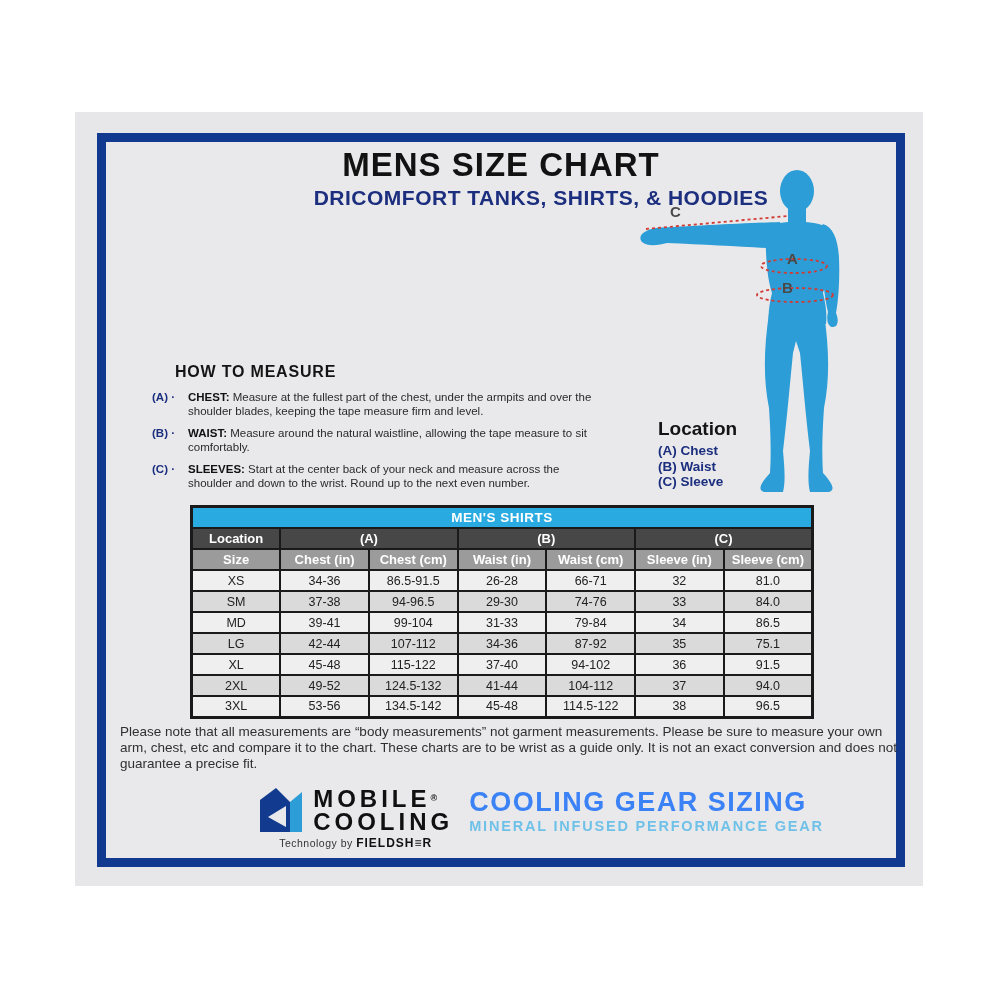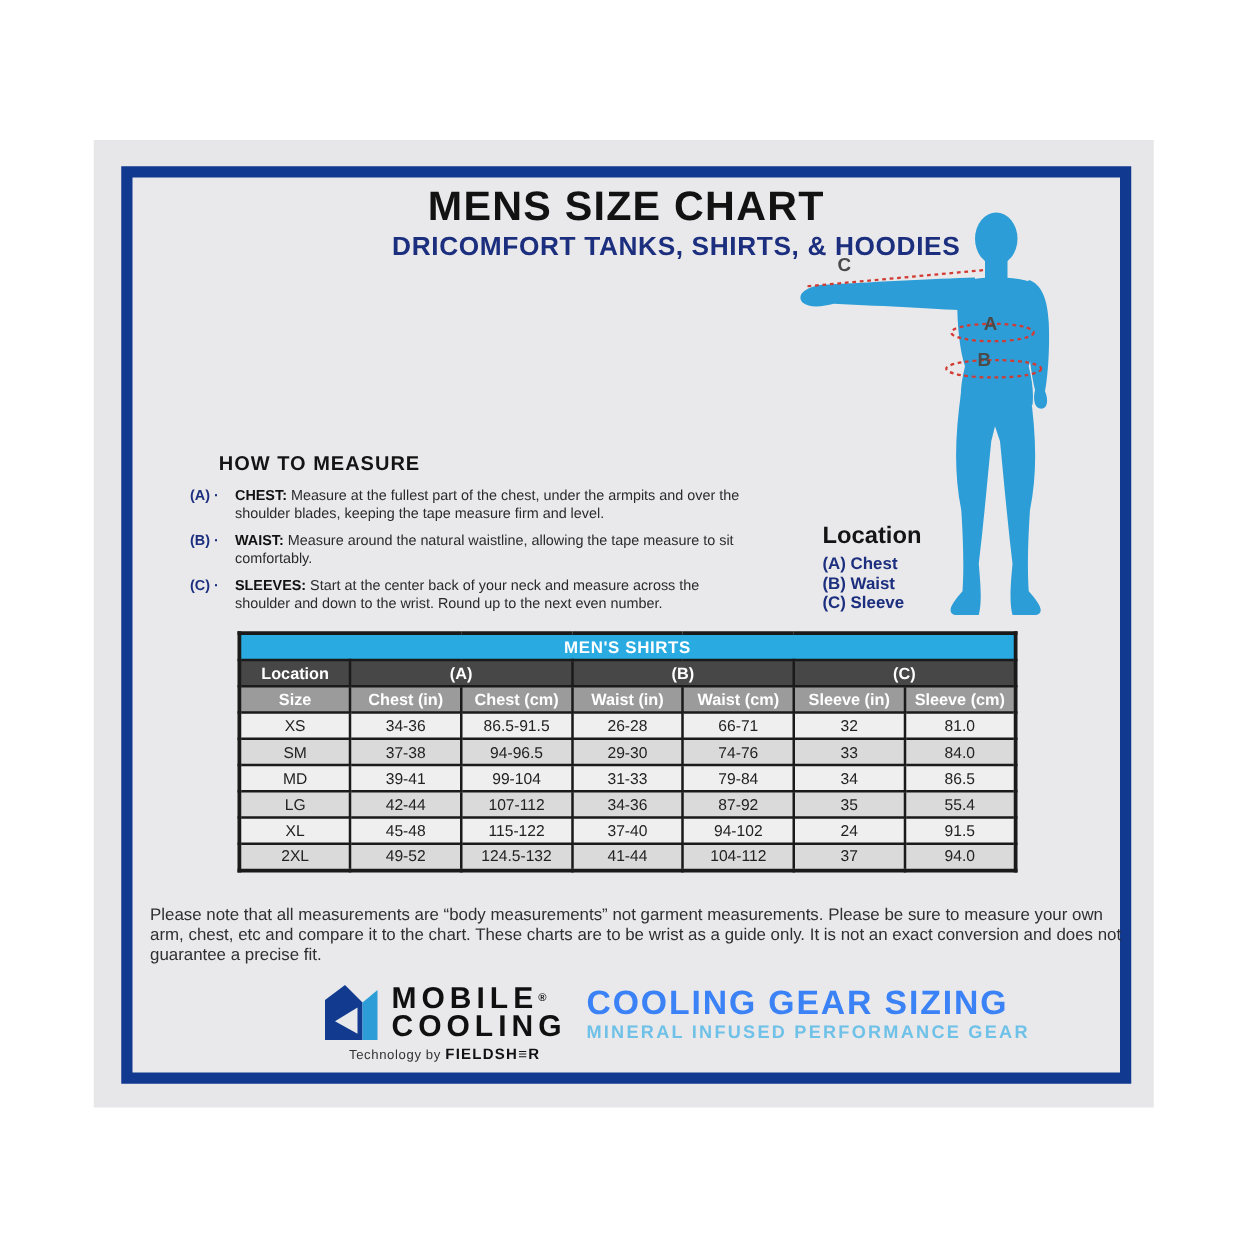--- a/index.html
+++ b/index.html
@@ -164,39 +164,48 @@
           <td>34</td>
           <td>86.5</td>
         </tr>
         <tr>
           <td>LG</td>
           <td>42-44</td>
           <td>107-112</td>
           <td>34-36</td>
           <td>87-92</td>
           <td>35</td>
-          <td>55.4</td>
+          <td>75.1</td>
         </tr>
         <tr>
           <td>XL</td>
           <td>45-48</td>
           <td>115-122</td>
           <td>37-40</td>
           <td>94-102</td>
-          <td>24</td>
+          <td>36</td>
           <td>91.5</td>
         </tr>
         <tr>
           <td>2XL</td>
           <td>49-52</td>
           <td>124.5-132</td>
           <td>41-44</td>
           <td>104-112</td>
           <td>37</td>
           <td>94.0</td>
+        </tr>
+        <tr>
+          <td>3XL</td>
+          <td>53-56</td>
+          <td>134.5-142</td>
+          <td>45-48</td>
+          <td>114.5-122</td>
+          <td>38</td>
+          <td>96.5</td>
         </tr>
       </tbody>
   </table>
 
   <div class="note">Please note that all measurements are “body measurements” not garment measurements. Please be sure to measure your own arm, chest, etc and compare it to the chart. These charts are to be wrist as a guide only. It is not an exact conversion and does not guarantee a precise fit.</div>
 
   <div class="footer">
     <div class="brand-col">
       <div class="brand-row">
         <svg class="logo-mark" viewBox="0 0 48 48">

